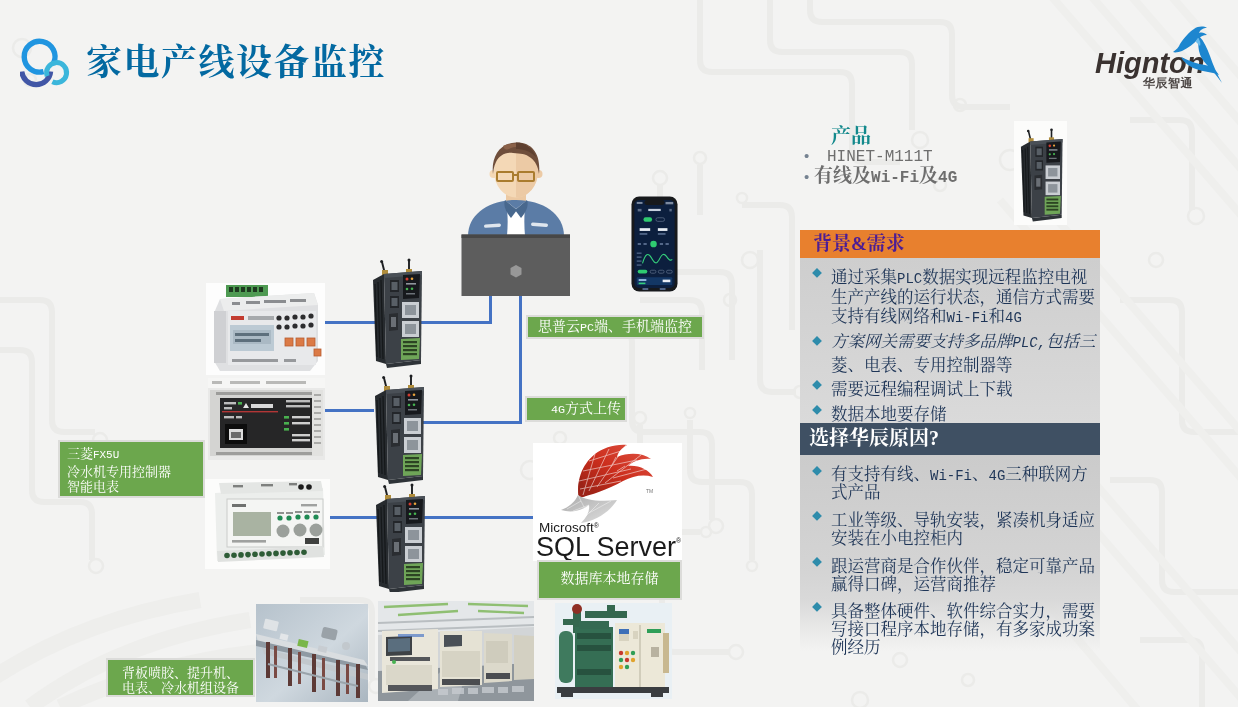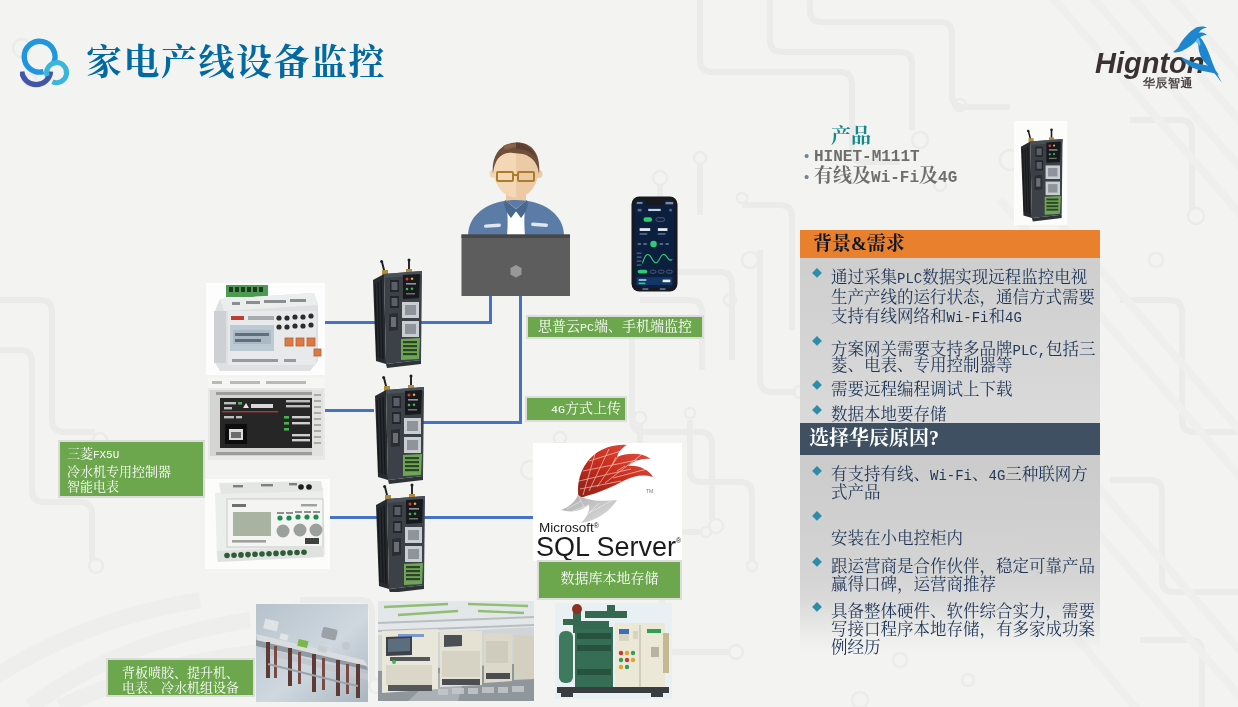--- a/index.html
+++ b/index.html
@@ -7,21 +7,21 @@
   background:#f3f3f2;font-family:"Liberation Serif","Noto Serif CJK SC","Noto Serif SC",serif;}
 .abs{position:absolute;}
 .gl{position:absolute;background:#6ca74d;color:#fff;
   border:2px solid #dcdcda;box-sizing:border-box;font-size:14px;}
 .line{position:absolute;background:#4472c4;}
 .lt{font-family:"Liberation Mono",monospace;font-size:0.84em;}
 #title{left:86px;top:43px;font-size:36px;line-height:40px;font-weight:bold;color:#0369a1;letter-spacing:1.5px;}
 #prod{left:831px;top:120px;font-size:20px;font-weight:bold;color:#13898c;}
 .pline{position:absolute;font-weight:bold;color:#6e6e6e;font-size:19px;line-height:22px;white-space:nowrap;}
 .pline .lt{font-size:16px;}
-#hdr1{left:800px;top:230px;width:300px;height:28px;background:#e8802e;color:#0f172a;
+#hdr1{left:800px;top:230px;width:300px;height:28px;background:#e8802e;color:#4c1d95;
   font-weight:bold;font-size:19px;line-height:28px;padding-left:13px;box-sizing:border-box;}
 #pan1{left:800px;top:258px;width:300px;height:165px;
   background:linear-gradient(180deg,#cecece 0%,#d5d5d5 60%,#dadada 100%);}
 #hdr2{left:800px;top:423px;width:300px;height:32px;background:#3f5063;color:#fff;
   font-weight:bold;font-size:20px;line-height:31px;padding-left:9px;box-sizing:border-box;}
 #pan2{left:800px;top:455px;width:300px;height:196px;
   background:linear-gradient(180deg,#cbcbcb 0%,#d4d4d4 60%,#d9d9d9 74%,rgba(225,225,224,0.5) 90%,rgba(240,240,239,0) 100%);}
 .brow{position:absolute;white-space:nowrap;color:#1e3557;font-size:16.5px;line-height:20px;}
 .brow .lt{font-size:14px;}
 .dmd{position:absolute;color:#2e8cab;font-size:10px;line-height:20px;}
@@ -116,44 +116,45 @@
   <div class="abs" style="left:1095px;top:47px;font-family:'Liberation Sans',sans-serif;font-style:italic;font-weight:bold;font-size:29px;color:#3a3230;">Hignton</div>
   <div class="abs" style="left:1143px;top:75px;font-family:'Liberation Sans',sans-serif;font-weight:bold;font-size:12px;color:#4a4442;letter-spacing:0.5px;">华辰智通</div>
   <svg class="abs" style="left:1172px;top:26px;" width="52" height="60" viewBox="0 0 52 60">
     <path d="M22 3 C26 0 32 0 35 2 C31 2 28 4 27 7 C30 6 33 7 35 9 C31 9 28 11 26 13 C22 18 16 22 10 25 C7 26 3 27 1 26 C4 24 7 21 8 18 C12 12 17 6 22 3 Z" fill="#1d86cf"></path>
     <path d="M27 10 C32 15 35 22 38 30 C41 39 45 48 50 57 C45 50 40 44 35 39 C31 35 28 30 27 25 C26 20 26 14 27 10 Z" fill="#1d86cf"></path>
     <path d="M9 31 C17 35 26 38 33 39 C39 40 44 44 47 49 C41 46 34 46 27 44 C19 42 12 37 9 31 Z" fill="#1d86cf"></path>
     <path d="M26 12 C28 14 29 17 28 20 L24 16 C24 14 25 13 26 12 Z" fill="#6bbcec"></path>
   </svg>
 
   <div class="abs" id="prod">产品</div>
-  <div class="pline" style="left:804px;top:144px;"><span style="font-size:15px;color:#758291;">•</span> <span class="lt" style="font-weight:bold;">HINET-M111T</span></div>
+  <div class="pline" style="left:804px;top:144px;"><span style="font-size:15px;color:#758291;">•</span> <span class="lt" style="font-weight:normal;margin-left:13px;">HINET-M111T</span></div>
   <div class="pline" style="left:804px;top:165px;"><span style="font-size:15px;color:#758291;">•</span> 有线及<span class="lt" style="font-weight:bold;">Wi-Fi</span>及<span class="lt" style="font-weight:bold;">4G</span></div>
 
   <div class="abs" id="pan1"></div>
   <div class="abs" id="pan2"></div>
   <div class="abs" id="hdr1">背景&amp;需求</div>
   <div class="abs" id="hdr2">选择华辰原因?</div>
 
   <div class="dmd" style="left:812px;top:264px;">◆</div>
   <div class="brow" style="left:831px;top:288px;">生产产线的运行状态，通信方式需要</div>
   <div class="brow" style="left:831px;top:268px;">通过采集<span class="lt">PLC</span>数据实现远程监控电视</div>
   <div class="brow" style="left:831px;top:307px;">支持有线网络和<span class="lt">Wi-Fi</span>和<span class="lt">4G</span></div>
   <div class="dmd" style="left:812px;top:332px;">◆</div>
-  <div class="brow" style="left:831px;top:340px;">方案网关需要支持多品牌<span class="lt">PLC,</span>包括三</div>
+  <div class="brow" style="left:831px;top:332px;font-style:italic;">方案网关需要支持多品牌<span class="lt">PLC,</span>包括三</div>
   <div class="brow" style="left:831px;top:356px;">菱、电表、专用控制器等</div>
   <div class="dmd" style="left:812px;top:376px;">◆</div>
   <div class="brow" style="left:831px;top:380px;">需要远程编程调试上下载</div>
   <div class="dmd" style="left:812px;top:401px;">◆</div>
   <div class="brow" style="left:831px;top:405px;">数据本地要存储</div>
 
   <div class="dmd" style="left:812px;top:462px;">◆</div>
   <div class="brow" style="left:831px;top:465px;">有支持有线、<span class="lt">Wi-Fi</span>、<span class="lt">4G</span>三种联网方</div>
   <div class="brow" style="left:831px;top:483px;">式产品</div>
   <div class="dmd" style="left:812px;top:507px;">◆</div>
+  <div class="brow" style="left:831px;top:511px;">工业等级、导轨安装，紧凑机身适应</div>
   <div class="brow" style="left:831px;top:529px;">安装在小电控柜内</div>
   <div class="dmd" style="left:812px;top:553px;">◆</div>
   <div class="brow" style="left:831px;top:557px;">跟运营商是合作伙伴，稳定可靠产品</div>
   <div class="brow" style="left:831px;top:575px;">赢得口碑，运营商推荐</div>
   <div class="dmd" style="left:812px;top:598px;">◆</div>
   <div class="brow" style="left:831px;top:602px;">具备整体硬件、软件综合实力，需要</div>
   <div class="brow" style="left:831px;top:620px;">写接口程序本地存储，有多家成功案</div>
   <div class="brow" style="left:831px;top:638px;">例经历</div>
 
   <div class="line" style="left:322px;top:321px;width:56px;height:3px;"></div>

